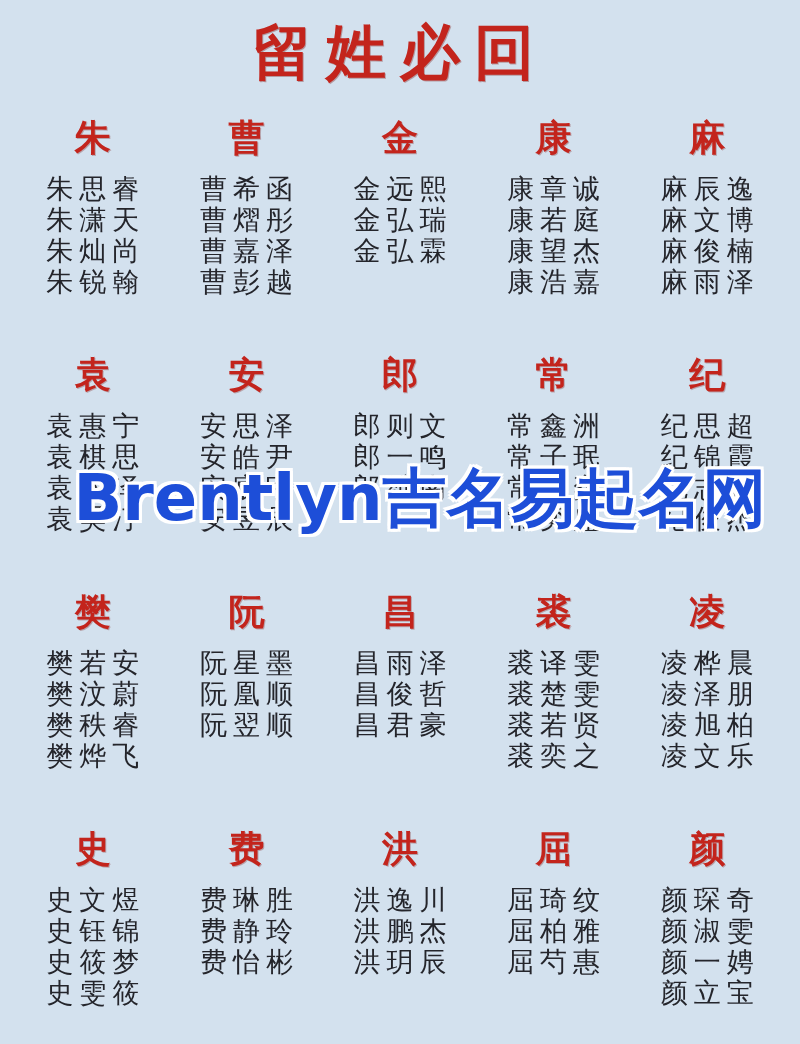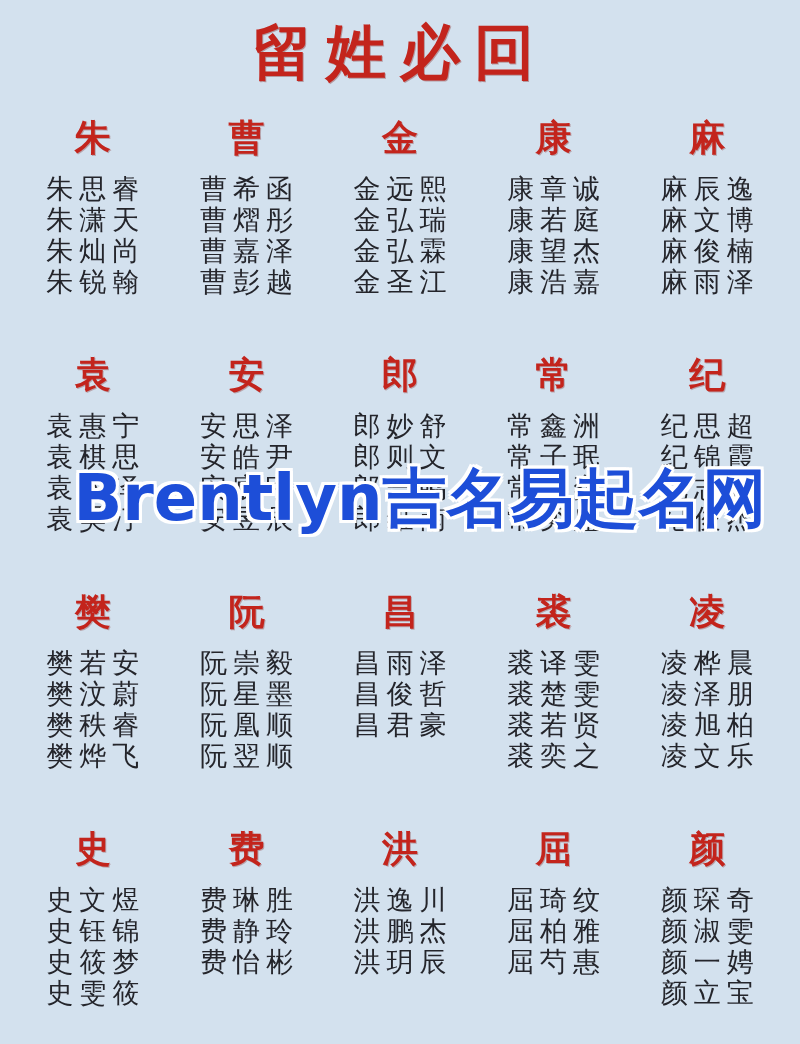--- a/index.html
+++ b/index.html
@@ -98,21 +98,20 @@
           <div class="name-item">曹希函</div>
           <div class="name-item">曹熠彤</div>
           <div class="name-item">曹嘉泽</div>
           <div class="name-item">曹彭越</div>
         </div>
         <div class="name-column">
           <div class="surname-header">金</div>
           <div class="name-item">金远熙</div>
           <div class="name-item">金弘瑞</div>
           <div class="name-item">金弘霖</div>
-          <div class="name-item">金圣江</div>
         </div>
         <div class="name-column">
           <div class="surname-header">康</div>
           <div class="name-item">康章诚</div>
           <div class="name-item">康若庭</div>
           <div class="name-item">康望杰</div>
           <div class="name-item">康浩嘉</div>
         </div>
         <div class="name-column">
           <div class="surname-header">麻</div>
@@ -132,21 +131,20 @@
         </div>
         <div class="name-column">
           <div class="surname-header">安</div>
           <div class="name-item">安思泽</div>
           <div class="name-item">安皓尹</div>
           <div class="name-item">安宸宇</div>
           <div class="name-item">安昱辰</div>
         </div>
         <div class="name-column">
           <div class="surname-header">郎</div>
-          <div class="name-item">郎妙舒</div>
           <div class="name-item">郎则文</div>
           <div class="name-item">郎一鸣</div>
           <div class="name-item">郎维南</div>
         </div>
         <div class="name-column">
           <div class="surname-header">常</div>
           <div class="name-item">常鑫洲</div>
           <div class="name-item">常子珉</div>
           <div class="name-item">常霖奕</div>
           <div class="name-item">常奕盛</div>
@@ -162,21 +160,20 @@
       <div class="group-row">
         <div class="name-column">
           <div class="surname-header">樊</div>
           <div class="name-item">樊若安</div>
           <div class="name-item">樊汶蔚</div>
           <div class="name-item">樊秩睿</div>
           <div class="name-item">樊烨飞</div>
         </div>
         <div class="name-column">
           <div class="surname-header">阮</div>
-          <div class="name-item">阮崇毅</div>
           <div class="name-item">阮星墨</div>
           <div class="name-item">阮凰顺</div>
           <div class="name-item">阮翌顺</div>
         </div>
         <div class="name-column">
           <div class="surname-header">昌</div>
           <div class="name-item">昌雨泽</div>
           <div class="name-item">昌俊哲</div>
           <div class="name-item">昌君豪</div>
         </div>

